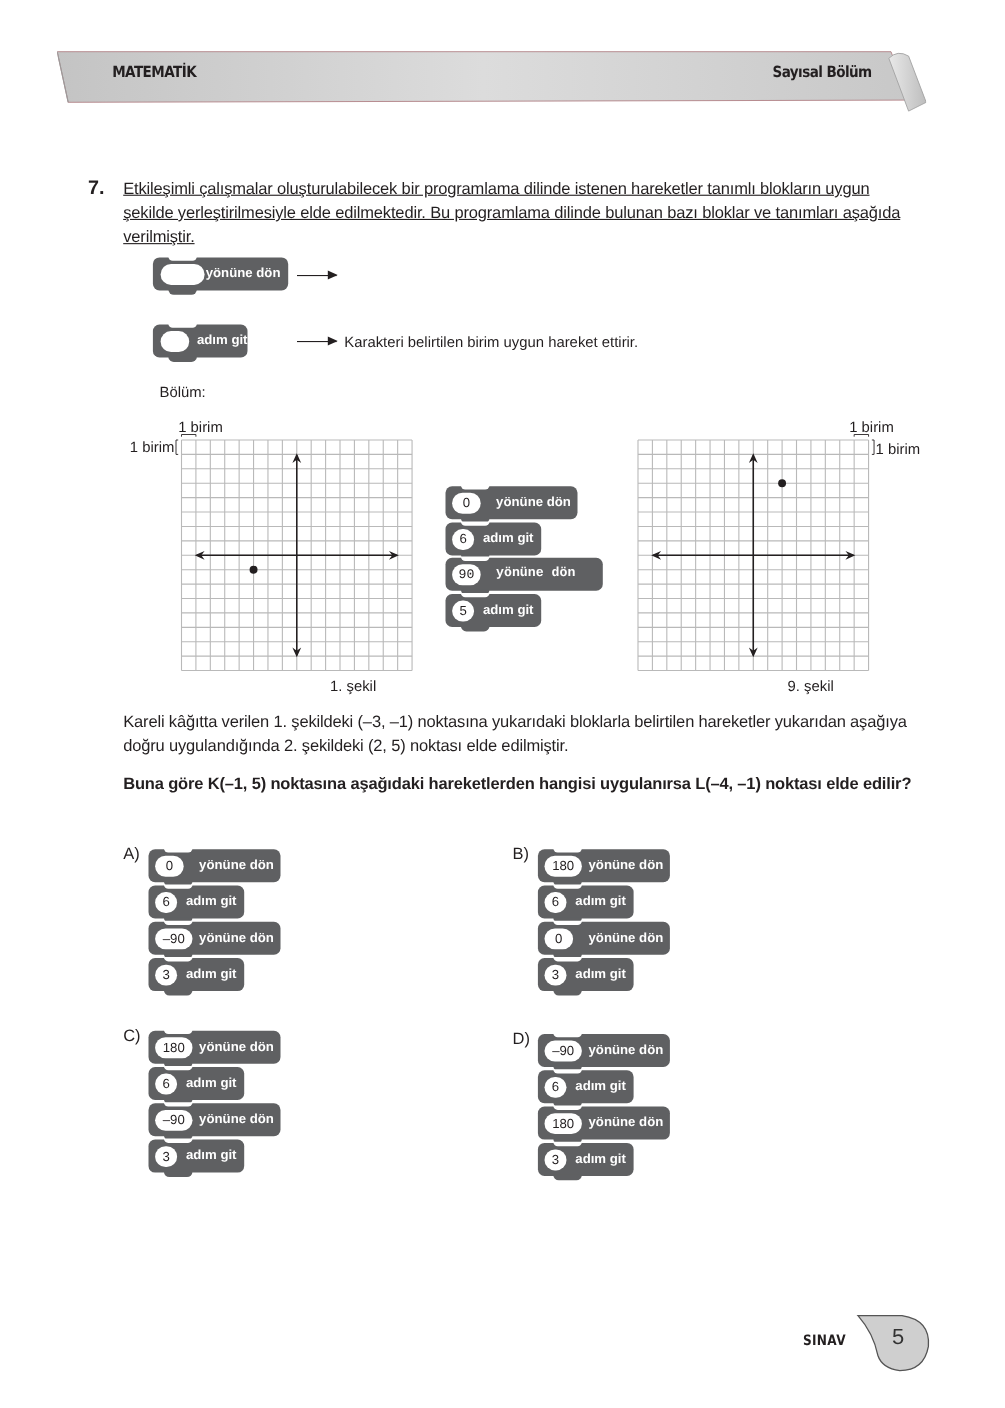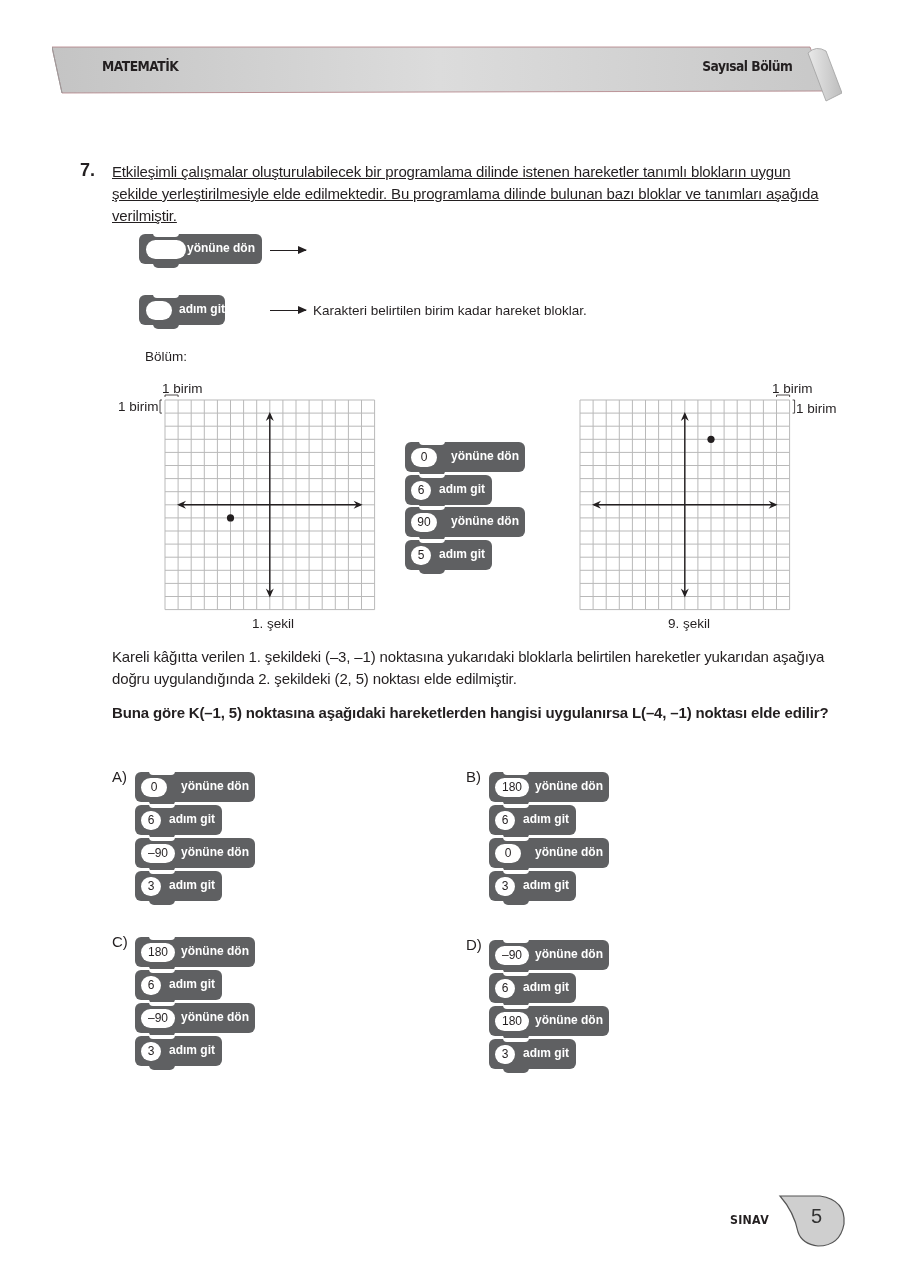--- a/index.html
+++ b/index.html
@@ -27,21 +27,21 @@
   .block .lbl { position: absolute; top: 7px; white-space: nowrap; }
   .block.turn { width: 125px; }
   .block.step { width: 90px; }
 
   .arrow-line { position: absolute; height: 1px; background: #231f20; }
   .arrow-line::after { content: ""; position: absolute; right: -1px; top: -4px; border-left: 9px solid #231f20; border-top: 4.5px solid transparent; border-bottom: 4.5px solid transparent; }
 
   .deftext { font-size: 13.5px; line-height: 17px; }
 
   .grid-wrap { position: absolute; }
-  .fig-caption { font-size: 13.5px; }
+  .fig-caption { font-size: 13.5px; margin-left: 48px; }
   .birim { font-size: 13.5px; }
 
   #body2 { left: 112px; top: 646px; width: 725px; }
   #question { left: 112px; top: 702px; width: 725px; font-weight: bold; }
 
   .opt-letter { font-size: 15px; }
 
   
   #footer { left: 720px; top: 1180px; width: 140px; height: 70px; }
 </style>
@@ -82,21 +82,21 @@
 <div class="abs deftext" style="left:313px; top:242px;">
 </div>
 
 <div class="block step" style="left:139px; top:295px; width:86px;">
   <div class="notch"></div>
   <div class="slot" style="width:26px; left:7px;"></div>
   <div class="lbl" style="left:40px;">adım git</div>
   <div class="tab"></div>
 </div>
 <div class="arrow-line" style="left:270px; top:310px; width:36px;"></div>
-<div class="abs deftext" style="left:313px; top:302px;">Karakteri belirtilen birim kadar hareket bloklar.</div>
+<div class="abs deftext" style="left:313px; top:302px;">Karakteri belirtilen birim uygun hareket ettirir.</div>
 
 <div class="abs deftext" style="left:145px; top:348px;">Bölüm:</div>
 
 <div class="abs birim" style="left:162px; top:381px;">1 birim</div>
 <div class="abs birim" style="left:118px; top:399px;">1 birim</div>
 <svg class="grid-wrap" id="fig1" style="left:150px; top:390px;" width="240" height="230">
     <line x1="15" y1="10" x2="15" y2="219.6" stroke="#b9b9b9" stroke-width="1"></line>
     <line x1="15" y1="10" x2="224.6" y2="10" stroke="#b9b9b9" stroke-width="1"></line>
     <line x1="28.1" y1="10" x2="28.1" y2="219.6" stroke="#b9b9b9" stroke-width="1"></line>
     <line x1="15" y1="23.1" x2="224.6" y2="23.1" stroke="#b9b9b9" stroke-width="1"></line>
@@ -211,21 +211,21 @@
     <div class="slot" style="width:26px;left:6px;">0</div>
     <div class="lbl" style="left:46px;">yönüne dön</div>
     <div class="tab"></div>
   </div>
 <div class="block step" style="left: 405px; top: 474.5px; width: 87px;">
     <div class="notch"></div>
     <div class="slot" style="width:20px;left:6px;">6</div>
     <div class="lbl" style="left:34px;">adım git</div>
     <div class="tab"></div>
   </div>
-<div class="block turn" style="left: 405px; top: 507px; width: 120px;">
+<div class="block turn" style="left: 405px; top: 507px; width: 143px; font-family: Liberation Mono, monospace;">
     <div class="notch"></div>
     <div class="slot" style="width:26px;left:6px;">90</div>
     <div class="lbl" style="left:46px;">yönüne dön</div>
     <div class="tab"></div>
   </div>
 <div class="block step" style="left: 405px; top: 539.5px; width: 87px;">
     <div class="notch"></div>
     <div class="slot" style="width:20px;left:6px;">5</div>
     <div class="lbl" style="left:34px;">adım git</div>
     <div class="tab"></div>

